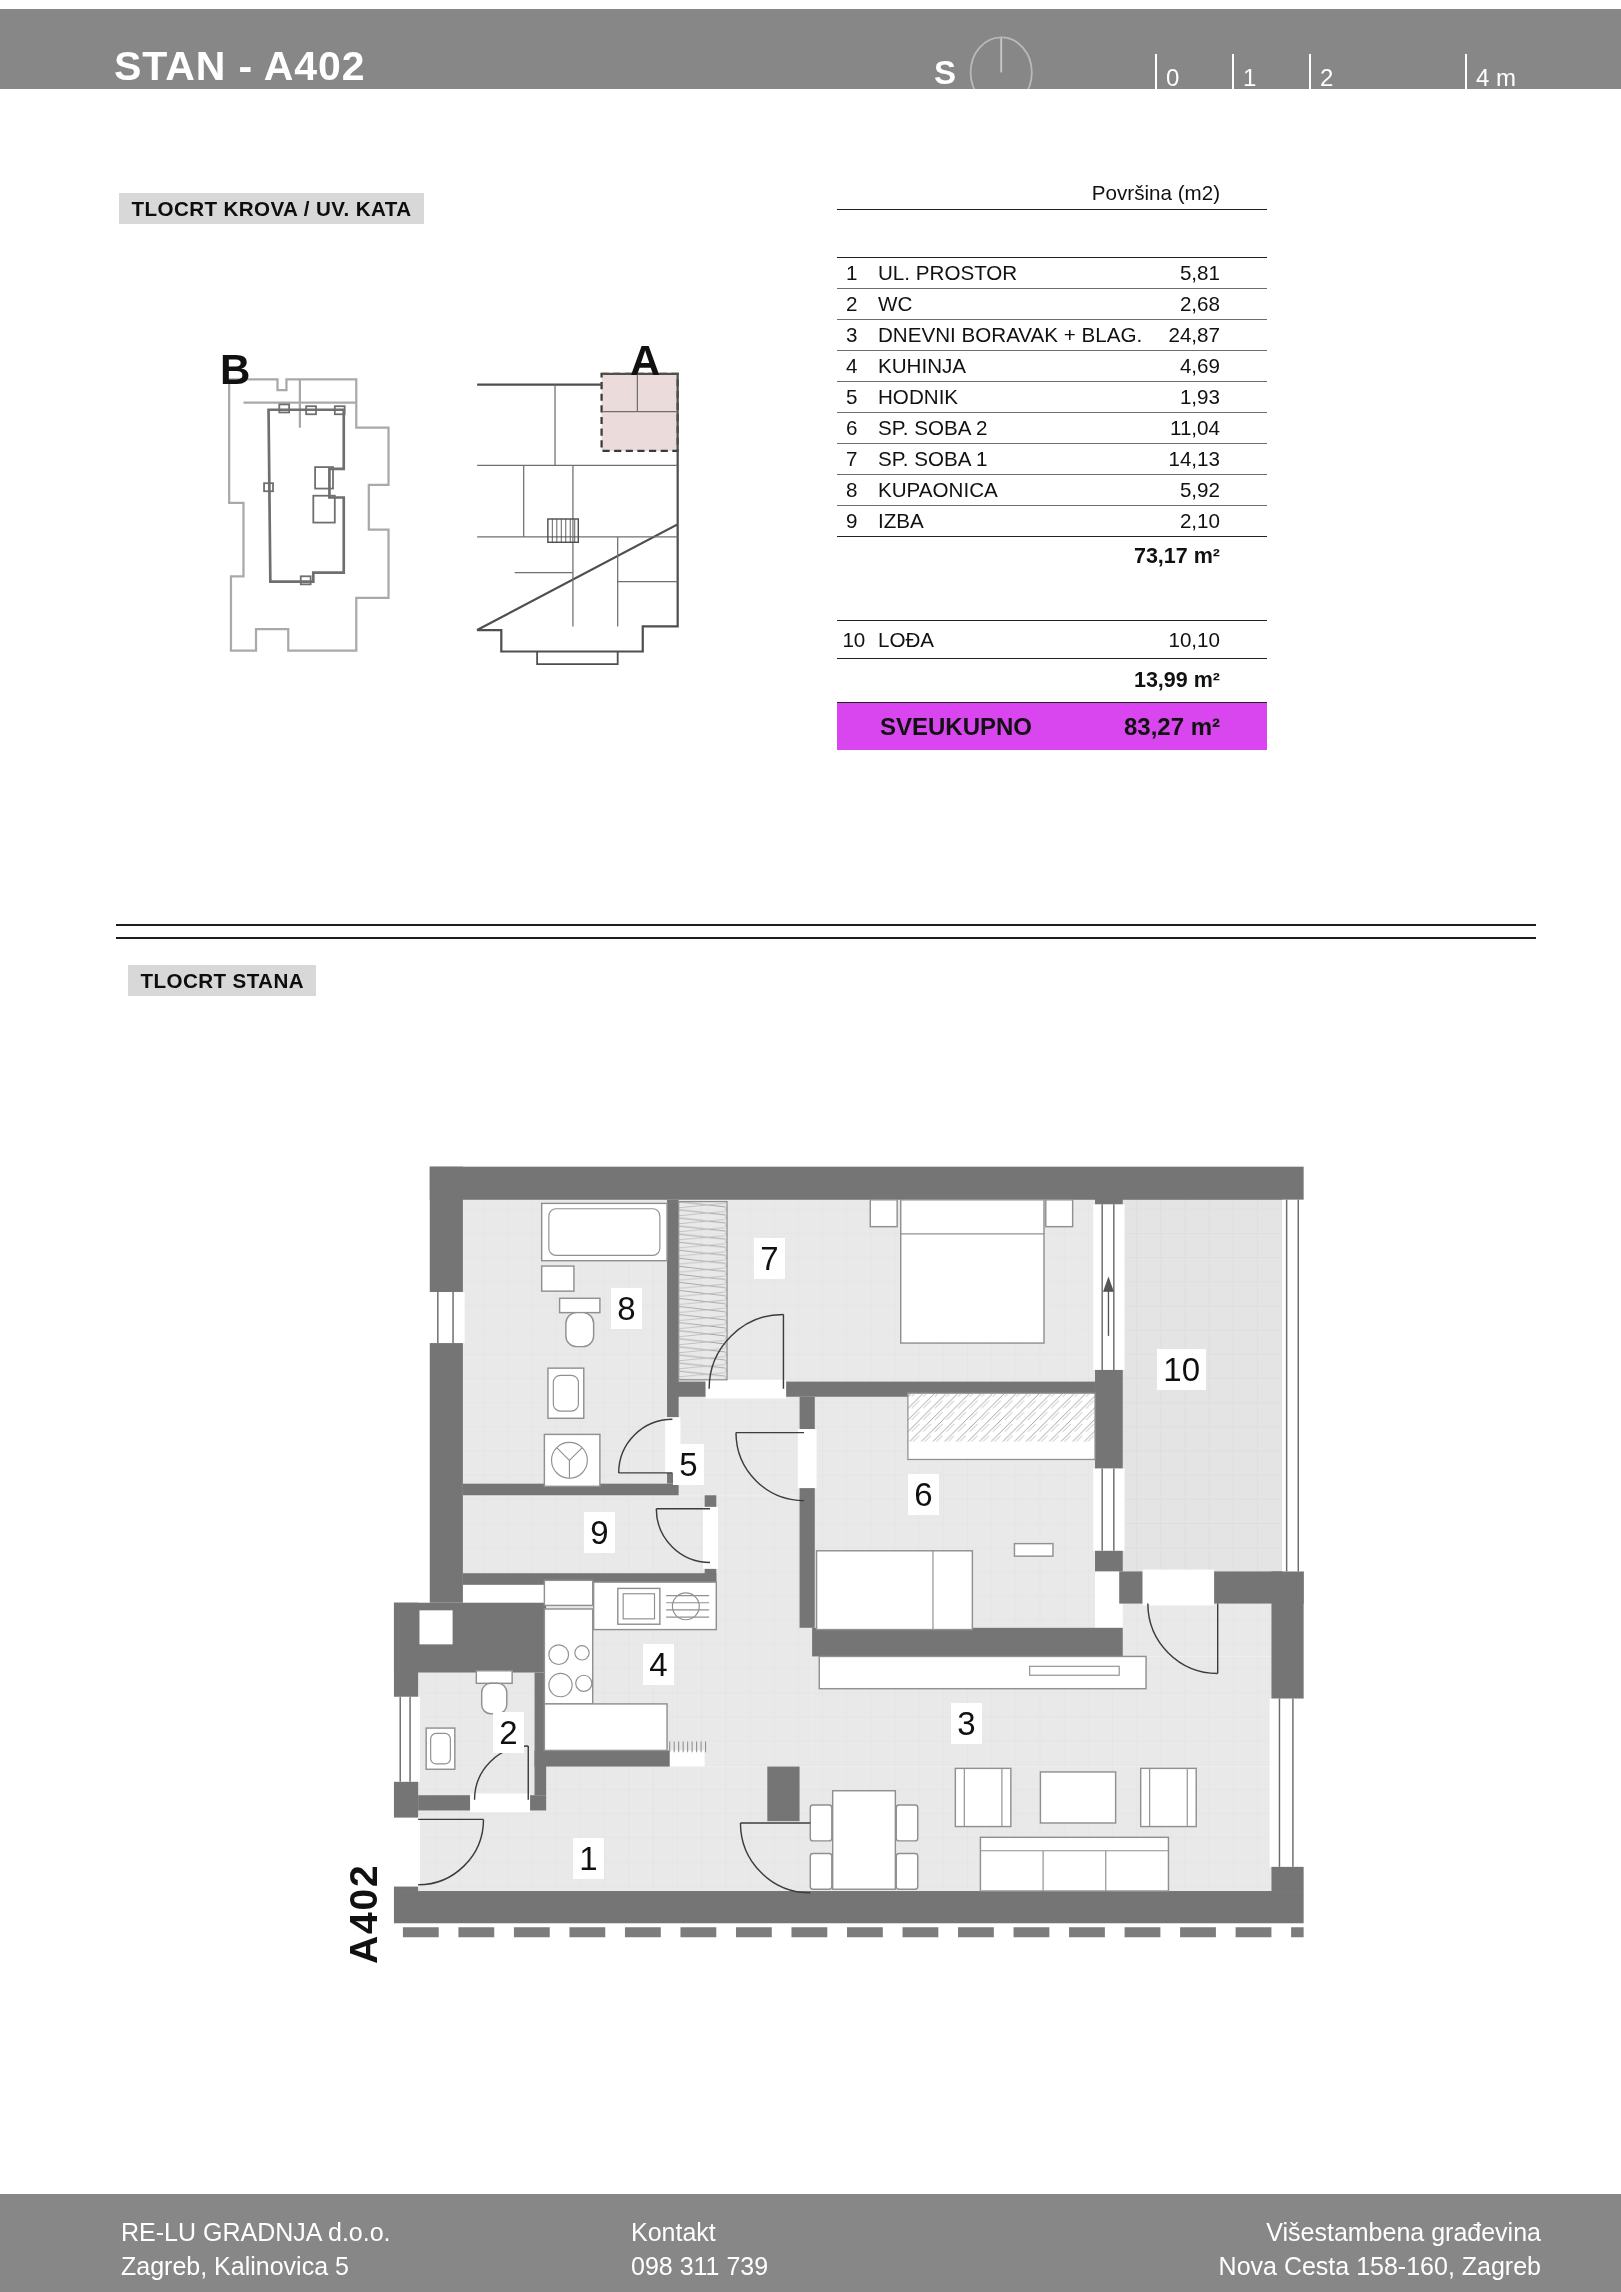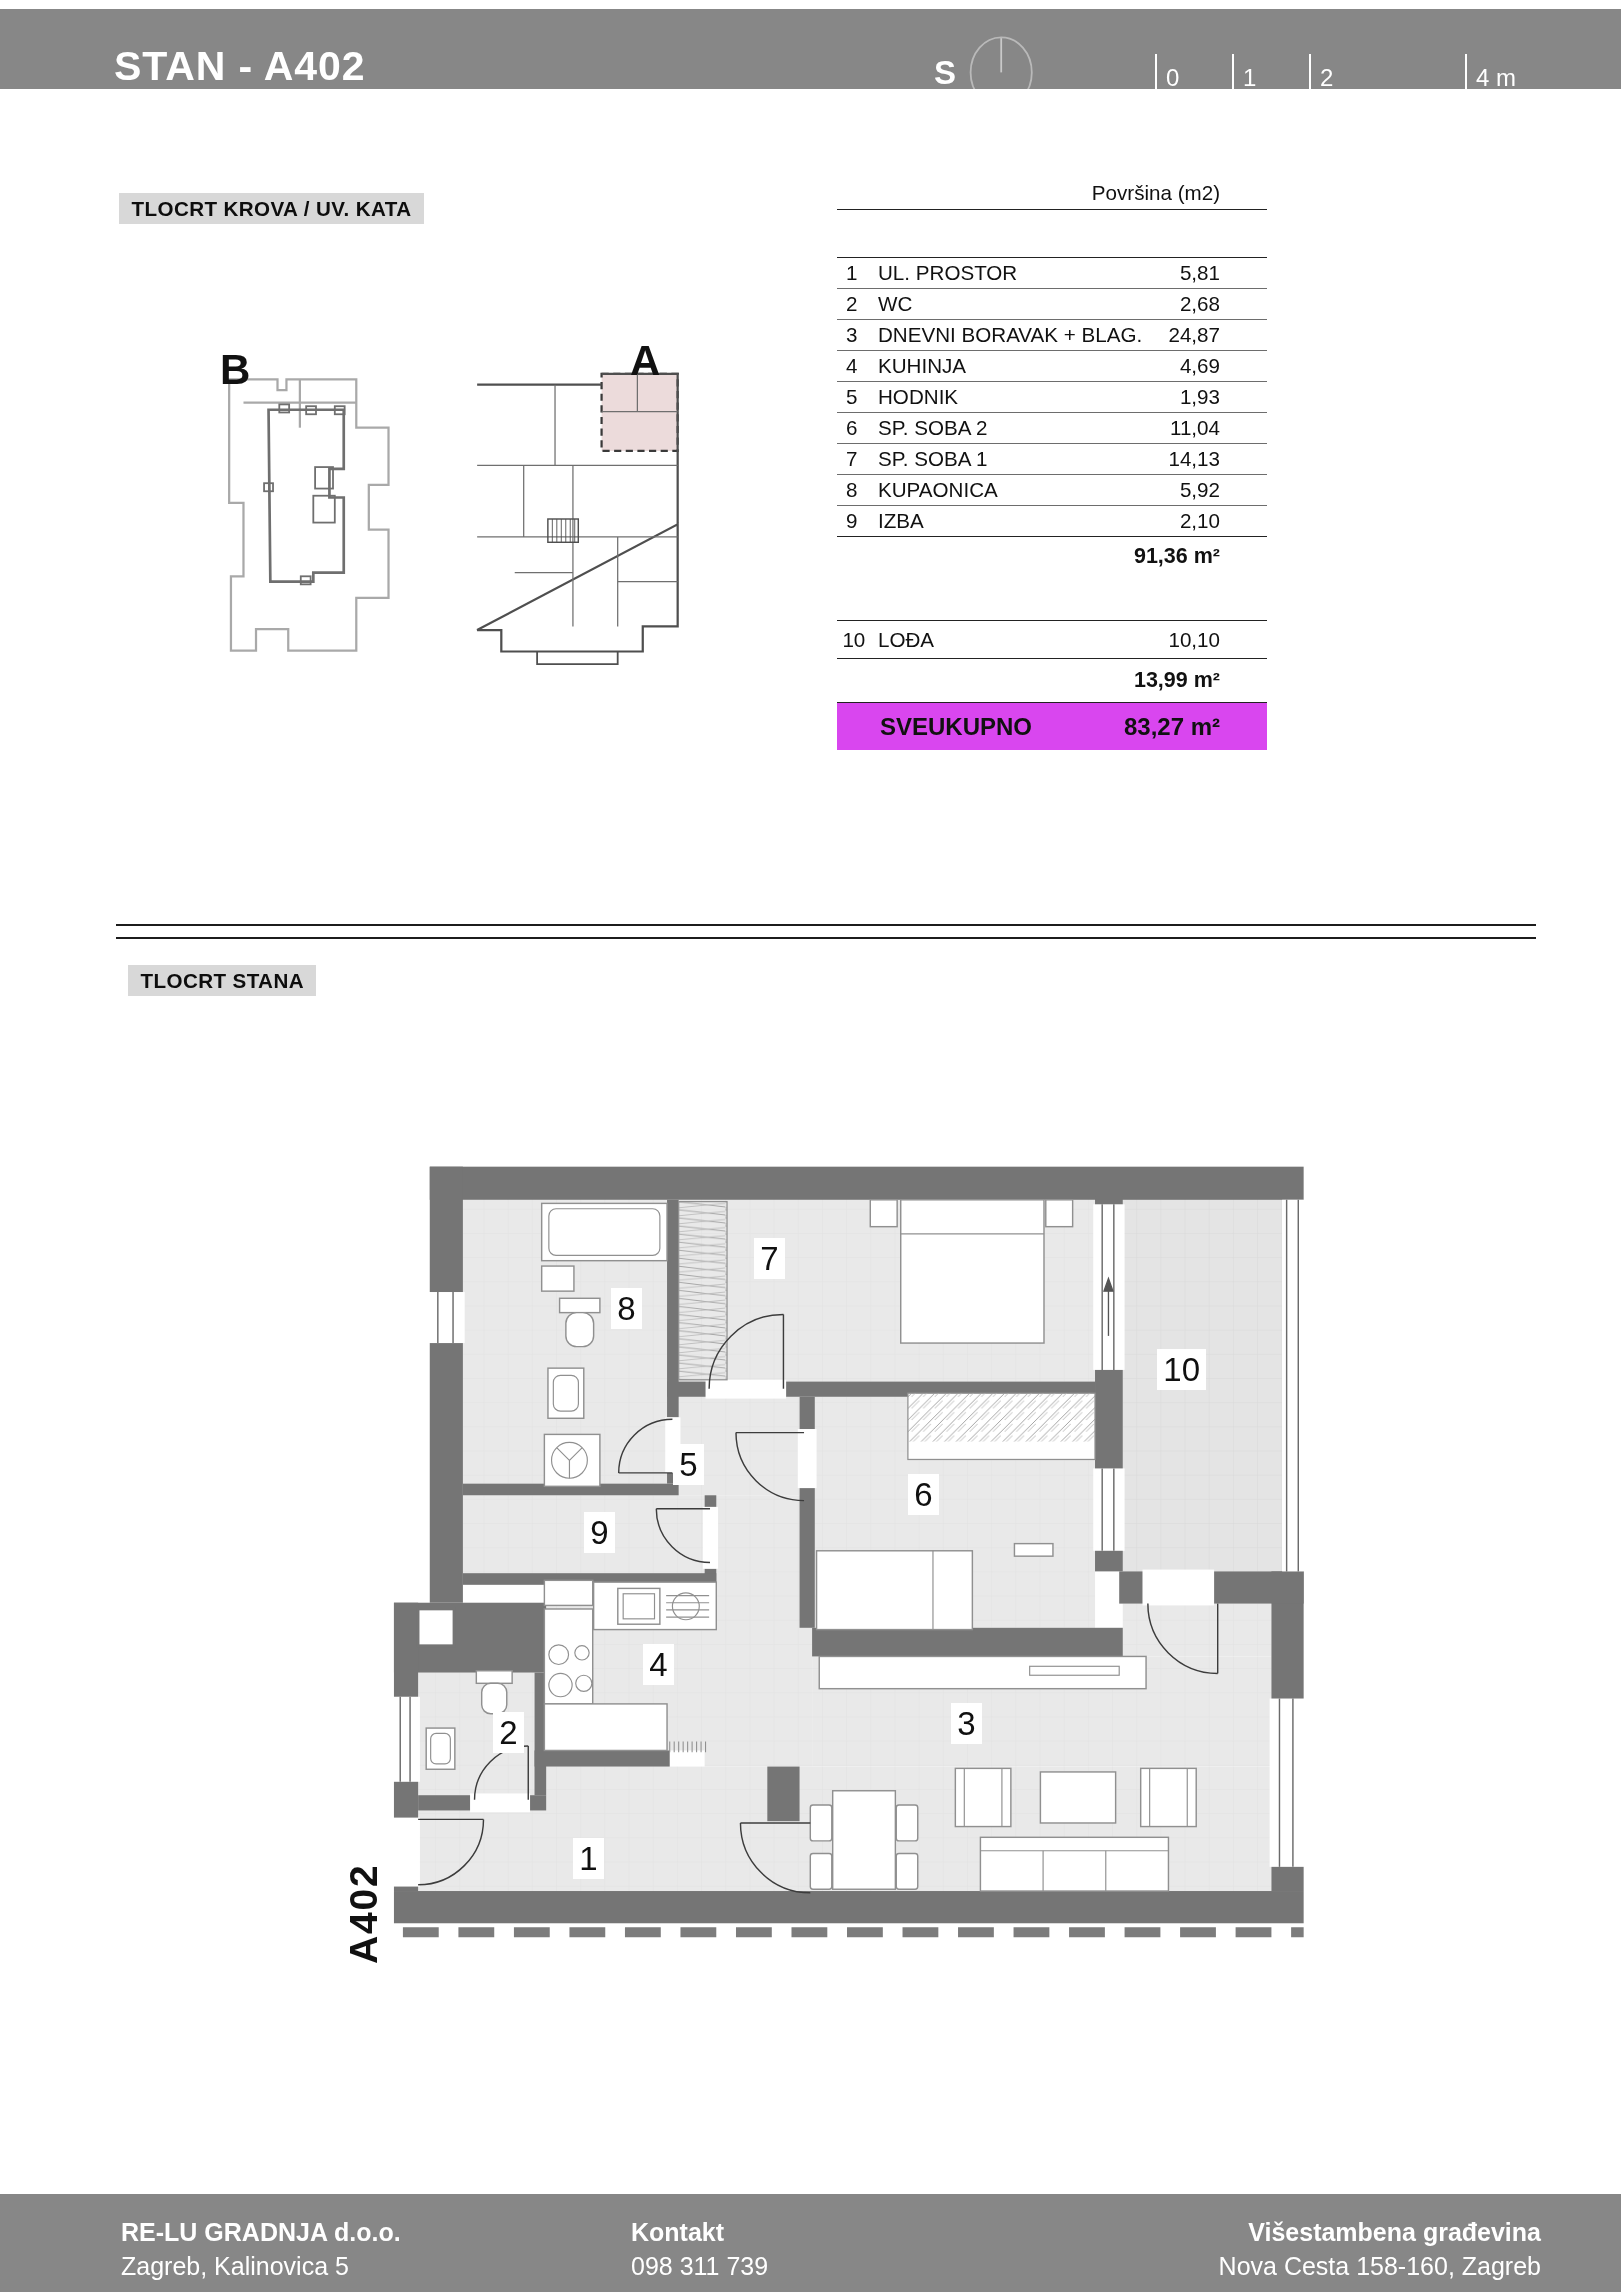--- a/index.html
+++ b/index.html
@@ -46,21 +46,21 @@
   
   .planletter{position:absolute;font-size:42px;font-weight:bold;color:#111;}
   .rlabel{position:absolute;background:#fff;color:#101010;font-size:33px;line-height:1.08;
           padding:2.7px 6.3px;text-align:center;}
   #aptcode{position:absolute;left:342px;top:1874px;height:90px;font-size:39px;font-weight:bold;
            writing-mode:vertical-rl;transform:rotate(180deg);letter-spacing:1.8px;color:#111;}
 
   
   #note{position:absolute;right:3.6px;top:2155px;font-size:22.4px;font-weight:bold;color:#0b0b0b;}
   .ftcol{position:absolute;color:#fff;}
-  .ftb{font-weight:bold;font-size:25px;line-height:36px;}
+  .ftb{font-weight:normal;font-size:25px;line-height:36px;}
   .ftr{font-size:25px;line-height:32px;}
   #ftright{text-align:right;}
 
   svg{position:absolute;display:block;}
   .w{fill:#757575;}
   .fl{fill:url(#gridfl);}
   .fl2{fill:url(#gridlg);}
   .furn{fill:#fff;stroke:#909090;stroke-width:1.6;}
   .fln{fill:none;stroke:#909090;stroke-width:1.3;}
   .door{fill:none;stroke:#3c3c3c;stroke-width:1.6;}
@@ -184,21 +184,21 @@
           <span class="nm">KUPAONICA</span>
           <span class="v">5,92</span>
         </div>
       <div class="trow">
           <span class="n">9</span>
           <span class="nm">IZBA</span>
           <span class="v">2,10</span>
         </div>
     </div>
     <div class="subtot">
-        <span>91,36 m²</span>
+        <span>73,17 m²</span>
       </div>
     <div id="row10wrap">
       <div class="trow">
           <span class="n" style="left:5.4px;">10</span>
           <span class="nm">LOĐA</span>
           <span class="v">10,10</span>
         </div>
     </div>
     <div class="subtot2">
         <span>13,99 m²</span>

